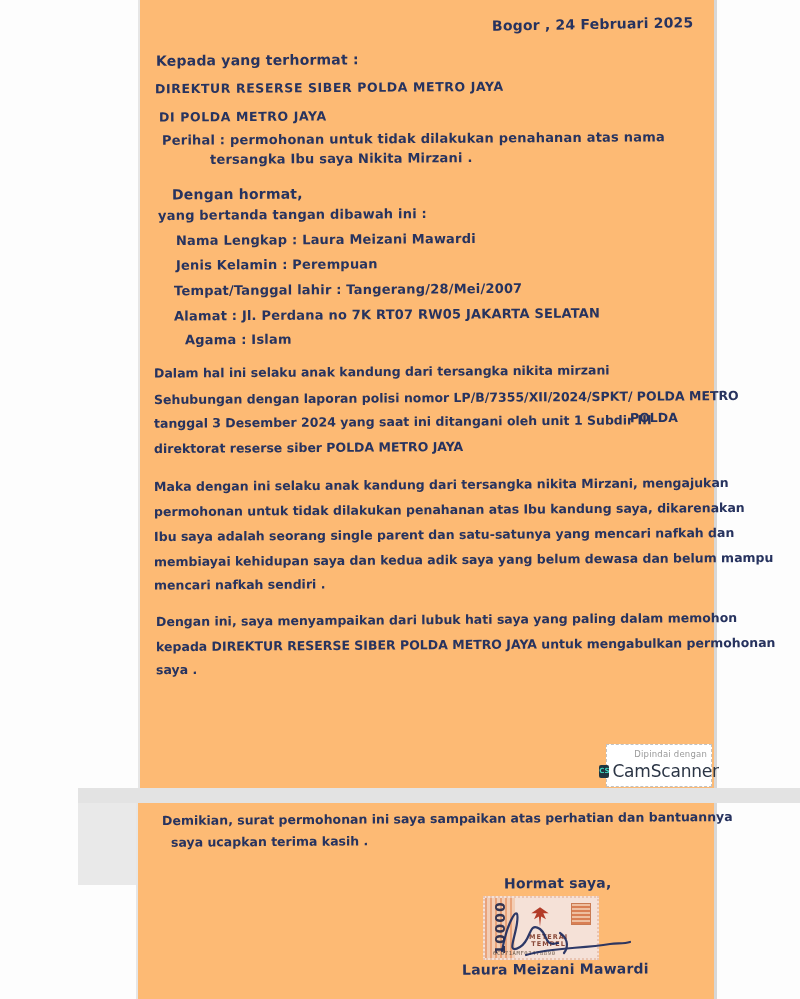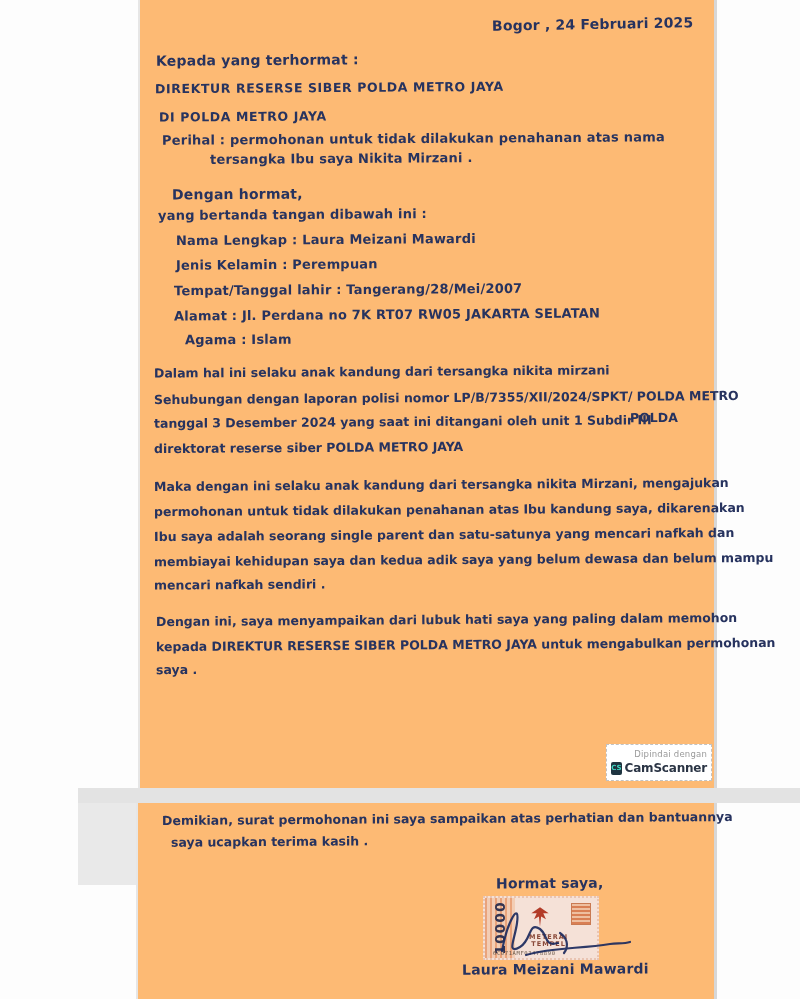--- a/index.html
+++ b/index.html
@@ -54,21 +54,21 @@
     text-align: right;
   }
   .cs-top { font-size: 8.5px; color: #9a9a9a; letter-spacing: 0.2px; }
   .cs-row { margin-top: 2px; display: flex; align-items: center; justify-content: center; gap: 3px; }
   .cs-logo {
     display: inline-flex; align-items: center; justify-content: center;
     width: 13px; height: 13px; border-radius: 2px;
     background: #1e3440; color: #3fd6c0;
     font-size: 7px; font-weight: bold; letter-spacing: 0;
   }
-  .cs-brand { font-size: 12px; font-weight: bold; color: #2b3545; letter-spacing: -0.2px; }
+  .cs-brand { font-size: 17px; font-weight: normal; color: #2b3545; letter-spacing: -0.2px; }
 
   
   .stamp {
     position: absolute; left: 345px; top: 93px;
     width: 116px; height: 64px;
     background: #f5e1d7;
     border: 2px dotted #e9c4b2;
     box-sizing: border-box;
     overflow: hidden;
   }
@@ -155,21 +155,21 @@
   </div>
 
   <div class="gap-band"></div>
   <div class="left-shadow"></div>
 
   <div class="page page2">
 
     <div class="hw para" style="left:24px; top:8px;">Demikian, surat permohonan ini saya sampaikan atas perhatian dan bantuannya</div>
     <div class="hw para" style="left:33px; top:31px;">saya ucapkan terima kasih .</div>
 
-    <div class="hw big" style="left:358px; top:72px;">Hormat saya,</div>
+    <div class="hw big" style="left:366px; top:72px;">Hormat saya,</div>
 
     <div class="stamp">
       <div class="stamp-left">
         <span class="stamp-value">10000</span>
       </div>
       <svg class="garuda" viewBox="0 0 24 24">
         <path d="M12 3 L4 8.5 L9 8.5 L6.5 14 L11 11.5 L12 21 L13 11.5 L17.5 14 L15 8.5 L20 8.5 Z" fill="#b23b28"></path>
       </svg>
       <div class="stamp-corner"></div>
       <div class="stamp-label">

